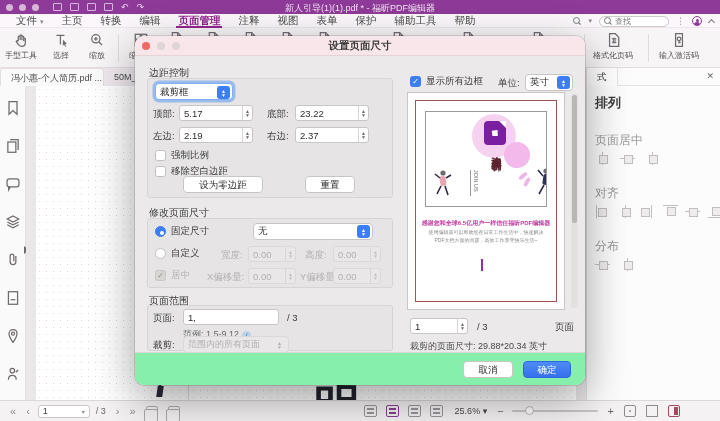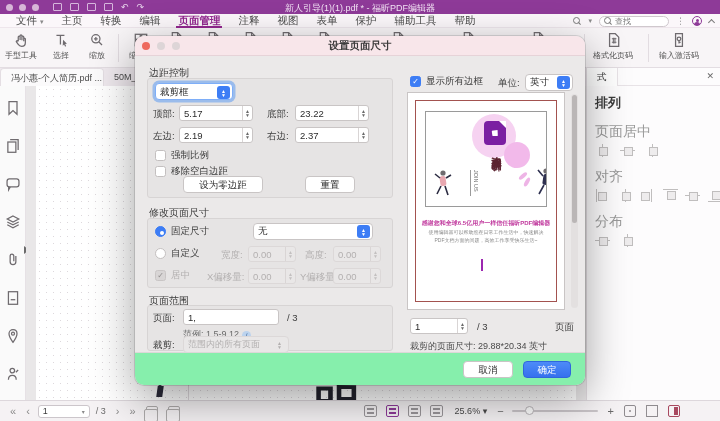--- a/index.html
+++ b/index.html
@@ -59,21 +59,21 @@
   #tiny-figure { position:absolute; left:120px; top:296px; width:8px; height:16px; }
   #tiny-figure::before { content:""; position:absolute; left:2px; top:0; width:4px; height:4px; border-radius:50%; background:#2b2b3a; }
   #tiny-figure::after { content:""; position:absolute; left:1px; top:4px; width:6px; height:11px; background:#2b2b3a; transform:skewX(-8deg); }
 
   
   #rpanel { position:absolute; left:586px; top:68px; width:134px; height:332px; background:#fdfcfd; border-left:1px solid #e2dce1; }
   #rpanel-tabs { height:18px; border-bottom:1px solid #e8e3e7; position:relative; }
   #rpanel-tab { position:absolute; left:0; top:0; height:18px; line-height:18px; padding:0 10px; font-size:9.5px; color:#3c3c3c; background:#fff; border-right:1px solid #e8e3e7; }
   #rpanel-close { position:absolute; right:6px; top:3px; font-size:9px; color:#6a6a6a; }
   .rp-h { font-size:13px; color:#3c3c3c; margin:8px 0 0 8px; font-weight:bold; }
-  .rp-sub { font-size:14px; color:#9a9a9a; margin:11px 0 3px 8px; }
+  .rp-sub { font-size:12px; color:#9a9a9a; margin:20px 0 3px 8px; }
   .rp-row { display:flex; gap:10px; margin-left:8px; }
   .alico { display:inline-block; width:15px; height:13px; position:relative; opacity:.55; }
   .alico::after { content:""; position:absolute; border:1px solid #8f8c8c; width:7px; height:7px; background:#e3e0e0; left:4px; top:3px; }
   .alico::before { content:""; position:absolute; background:#8f8c8c; }
   .al-c::before { left:7px; top:0; width:1px; height:13px; }
   .al-m::before { top:6px; left:0; height:1px; width:15px; }
   .al-cm::before { left:7px; top:0; width:1px; height:13px; box-shadow:-7px 6px 0 7px transparent; }
   .al-l::before { left:1px; top:0; width:1px; height:13px; } .al-l::after { left:3px; }
   .al-r::before { right:1px; top:0; width:1px; height:13px; } .al-r::after { left:auto; right:3px; }
   .al-t::before { top:0; left:0; height:1px; width:15px; } .al-t::after { top:2px; }

